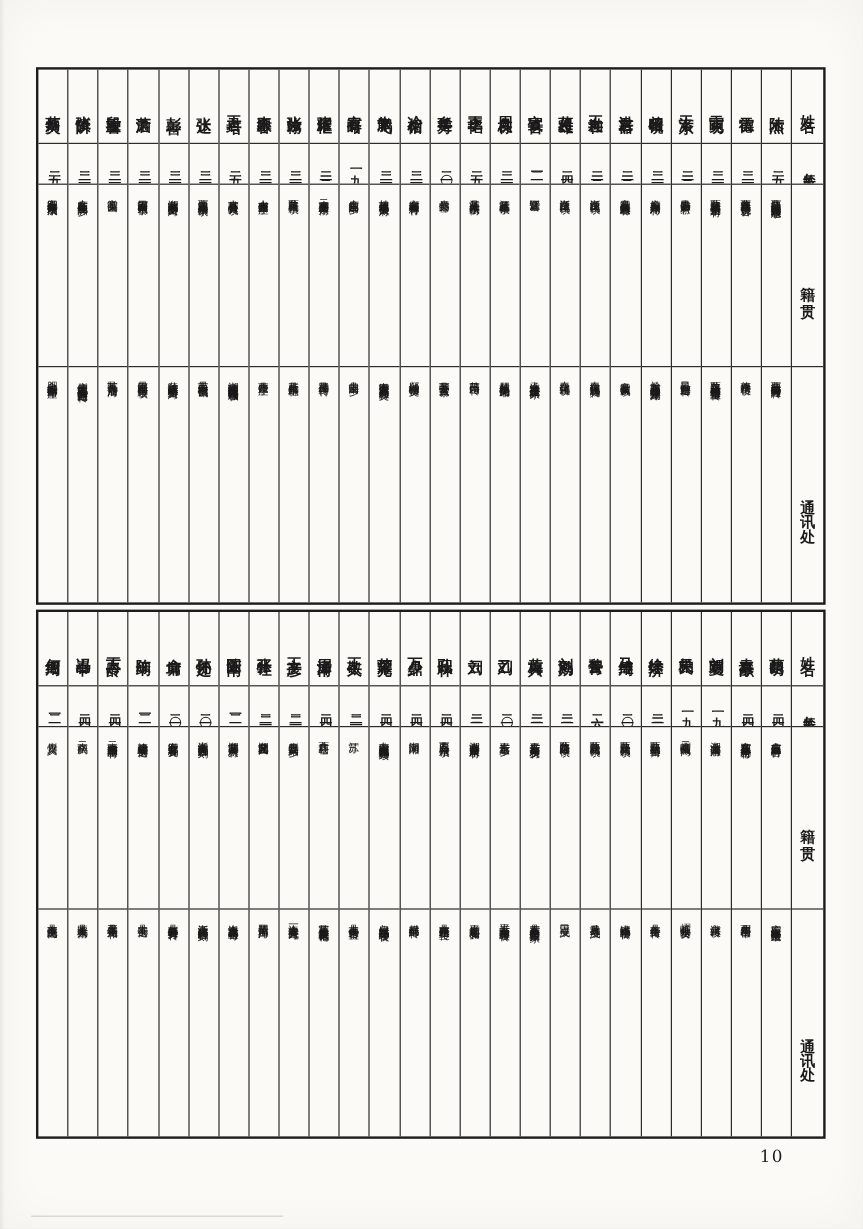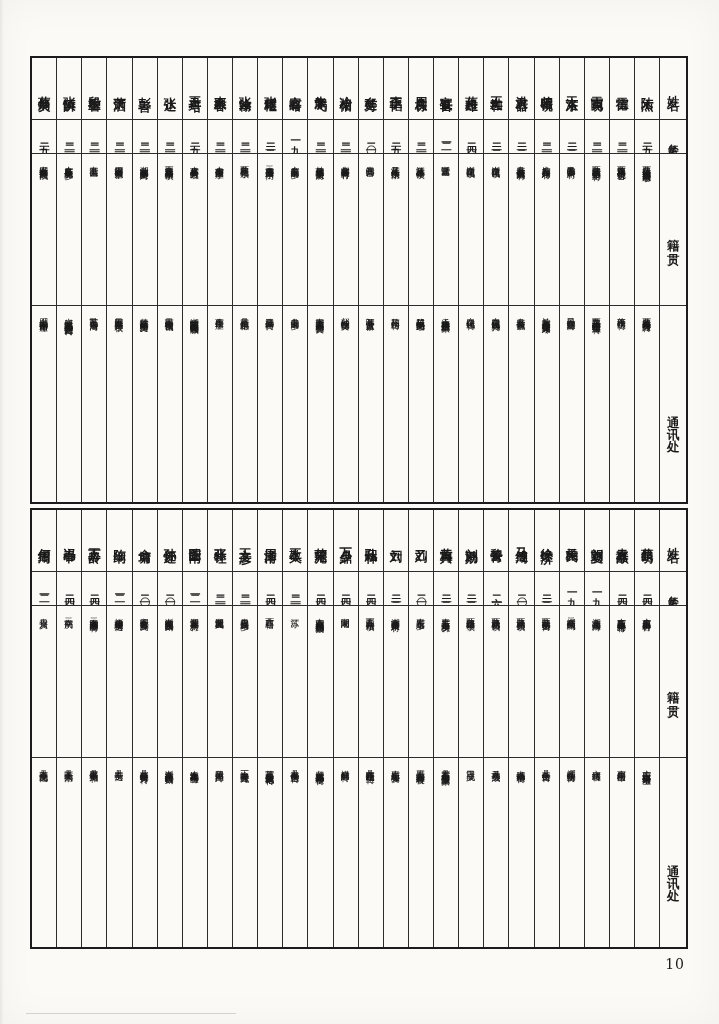--- a/index.html
+++ b/index.html
@@ -52,21 +52,21 @@
     text-orientation:upright;
     line-height:1.15;
   }
   .name   { font-size:12.5px; font-weight:700; letter-spacing:1.5px; }
   .age    { font-size:10.5px; font-weight:700; letter-spacing:2px; }
   .origin { font-size:8.8px; letter-spacing:0.5px; max-height:142px; }
   .addr   { font-size:8.8px; letter-spacing:0.5px; max-height:190px; }
   .hdr    { font-size:12.5px; font-weight:700; letter-spacing:4px; }
   .header-col .cell { align-items:center; padding-top:0; }
   .pageno {
-    position:absolute; right:34px; bottom:52px;
+    position:absolute; right:66px; bottom:52px;
     font-size:14px; letter-spacing:1px;
     font-family:"DejaVu Serif","Liberation Serif",serif;
   }
   .scan-mark-bottom {
     position:absolute; left:26px; bottom:10px;
     width:210px; height:1px; background:#d4d2cb;
   }
   .scan-edge-left {
     position:absolute; left:0; top:0; width:4px; height:1024px;
     background:linear-gradient(to right, rgba(0,0,0,0.06), rgba(0,0,0,0));

